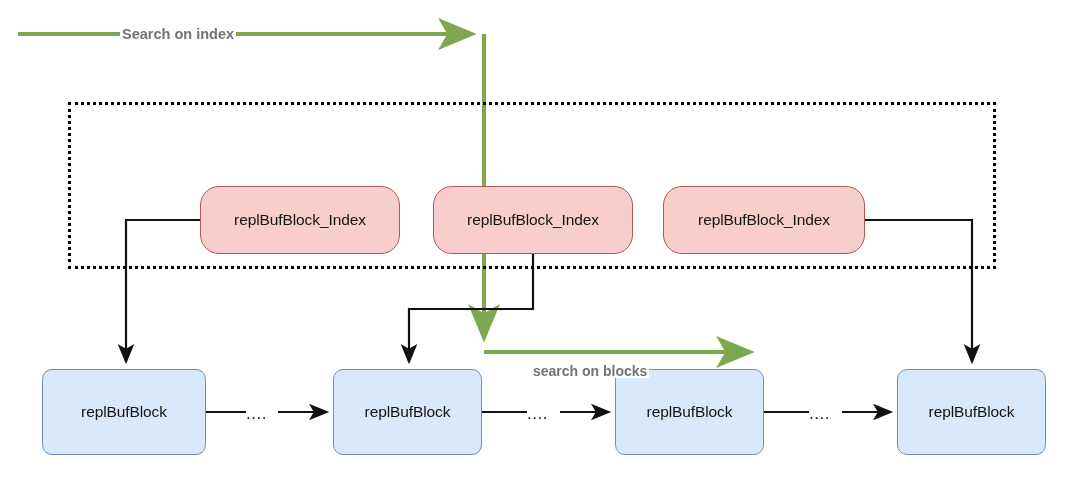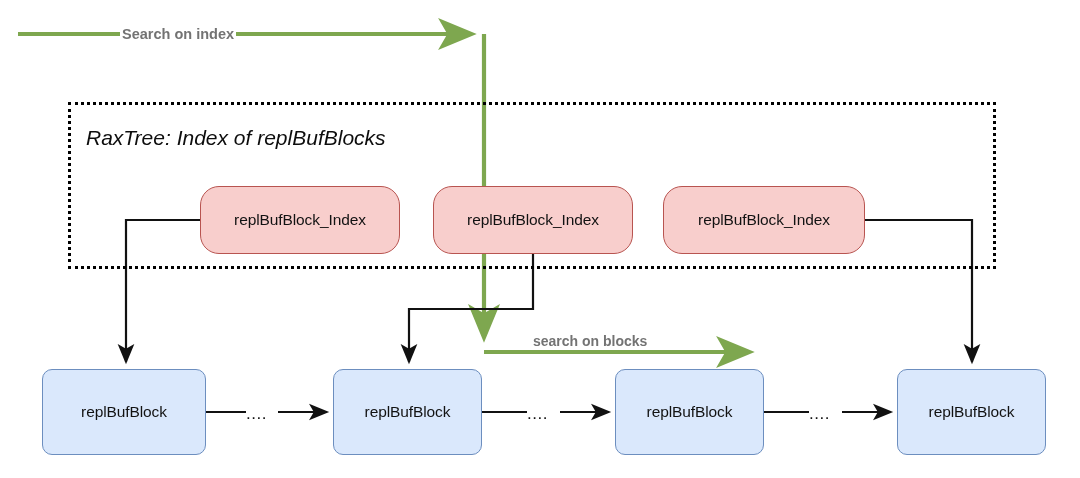--- a/index.html
+++ b/index.html
@@ -72,21 +72,20 @@
       <path d="M481,412 L528,412" fill="none" stroke="#111111" stroke-width="2.2"></path>
       <path d="M560,412 L609,412" fill="none" stroke="#111111" stroke-width="2.2" marker-end="url(#ah-black)"></path>
     </g>
     <g>
       <path d="M763,412 L810,412" fill="none" stroke="#111111" stroke-width="2.2"></path>
       <path d="M842,412 L891,412" fill="none" stroke="#111111" stroke-width="2.2" marker-end="url(#ah-black)"></path>
     </g>
   </svg>
 
   <div class="container-box" style="left:68px;top:102px;width:928px;height:167px;"></div>
-  <div class="container-title" style="left:86px;top:126px;">RaxTree: Index of replBufBlocks</div>
 
   <div class="node idx-node" style="left:200px;top:186px;width:200px;height:68px;">
     <span>replBufBlock_Index</span>
   </div>
 
   <div class="node idx-node" style="left:433px;top:186px;width:200px;height:68px;">
     <span>replBufBlock_Index</span>
   </div>
 
   <div class="node idx-node" style="left:663px;top:186px;width:202px;height:68px;">
@@ -108,15 +107,15 @@
   <div class="node blk-node" style="left:897px;top:369px;width:149px;height:86px;">
     <span>replBufBlock</span>
   </div>
 
   <div class="dots-label" style="left:246px;top:405px;">....</div>
   <div class="dots-label" style="left:527px;top:405px;">....</div>
   <div class="dots-label" style="left:809px;top:405px;">....</div>
 
   <div class="wire-label" style="left:120px;top:27px;">Search on index</div>
 
-  <div class="wire-label sm" style="left:531px;top:334px;">search on blocks</div>
+  <div class="wire-label sm" style="left:531px;top:364px;">search on blocks</div>
 
 </div>
 
 </body></html>

